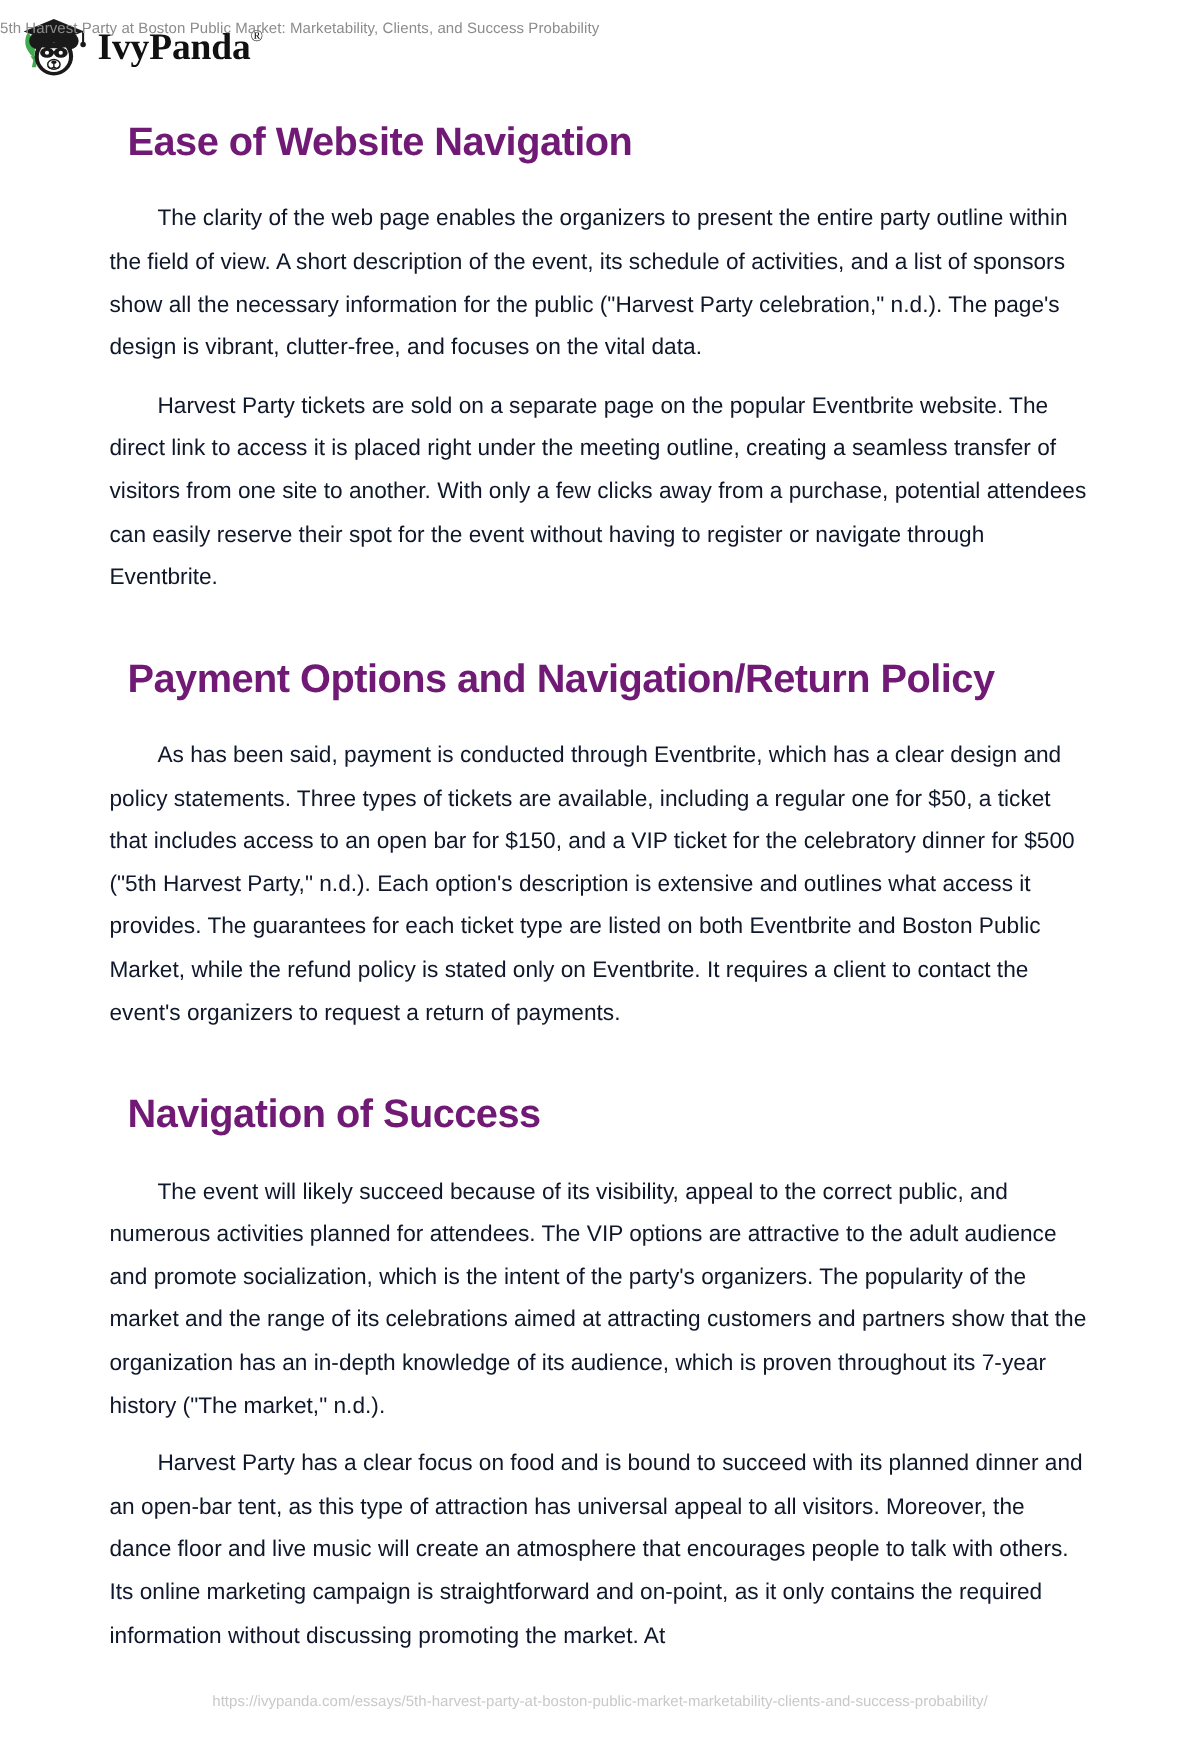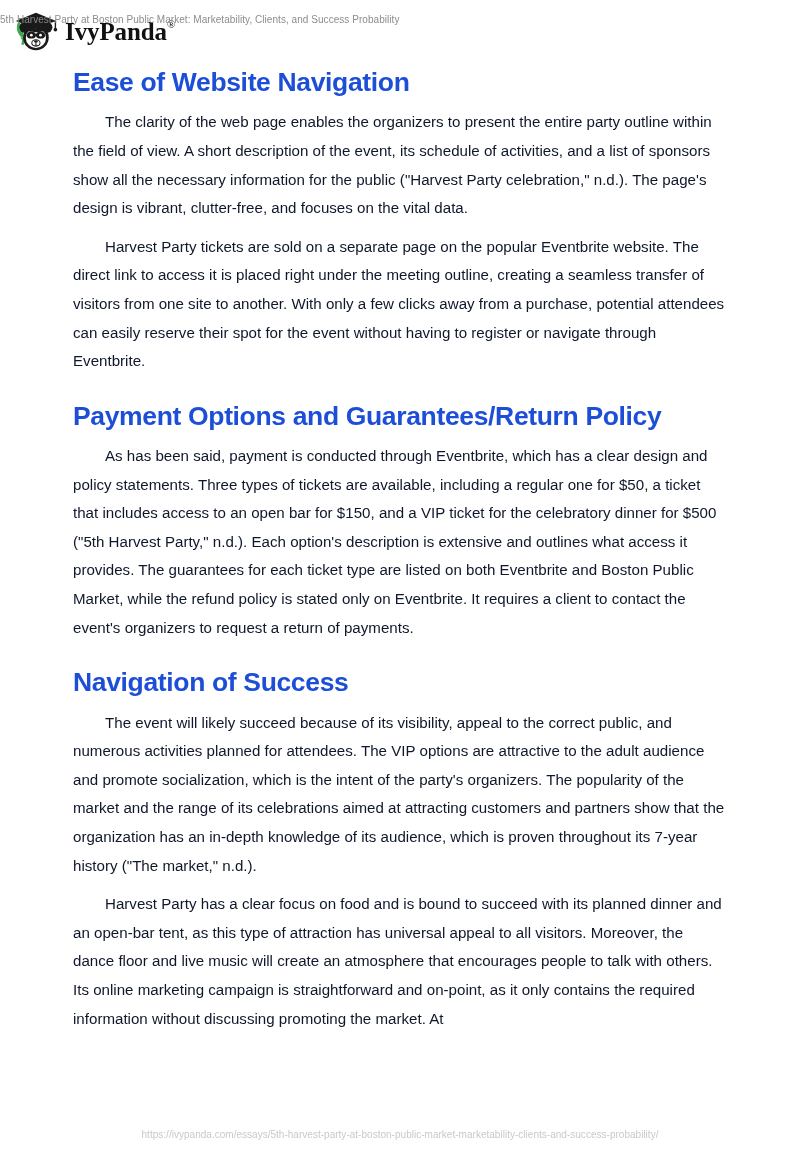--- a/index.html
+++ b/index.html
@@ -74,23 +74,23 @@
     position: absolute;
     left: 73px;
     top: 66px;
     width: 654px;
   }
 
   h2.section-heading {
     font-family: "Liberation Sans", sans-serif;
     font-size: 26.5px;
     font-weight: bold;
-    color: #1d4ed8;
+    color: #701a75;
     line-height: 1.26;
-    margin: 0;
+    margin: 12px;
     letter-spacing: -0.35px;
   }
   .heading-block { padding-top: 14px; padding-bottom: 9px; }
   .heading-block.first { padding-top: 0; }
 
   p.body-par {
     font-size: 15.1px;
     line-height: 28.6px;
     color: #0f172a;
     margin: 0 0 10px 0;
@@ -170,21 +170,21 @@
 
 <main class="doc">
 
   <div class="heading-block first">
     <h2 class="section-heading">Ease of Website Navigation</h2>
   </div>
   <p class="body-par">The clarity of the web page enables the organizers to present the entire party outline within the field of view. A short description of the event, its schedule of activities, and a list of sponsors show all the necessary information for the public ("Harvest Party celebration," n.d.). The page's design is vibrant, clutter-free, and focuses on the vital data.</p>
   <p class="body-par">Harvest Party tickets are sold on a separate page on the popular Eventbrite website. The direct link to access it is placed right under the meeting outline, creating a seamless transfer of visitors from one site to another. With only a few clicks away from a purchase, potential attendees can easily reserve their spot for the event without having to register or navigate through Eventbrite.</p>
 
   <div class="heading-block">
-    <h2 class="section-heading">Payment Options and Guarantees/Return Policy</h2>
+    <h2 class="section-heading">Payment Options and Navigation/Return Policy</h2>
   </div>
   <p class="body-par">As has been said, payment is conducted through Eventbrite, which has a clear design and policy statements. Three types of tickets are available, including a regular one for $50, a ticket that includes access to an open bar for $150, and a VIP ticket for the celebratory dinner for $500 ("5th Harvest Party," n.d.). Each option's description is extensive and outlines what access it provides. The guarantees for each ticket type are listed on both Eventbrite and Boston Public Market, while the refund policy is stated only on Eventbrite. It requires a client to contact the event's organizers to request a return of payments.</p>
 
   <div class="heading-block">
     <h2 class="section-heading">Navigation of Success</h2>
   </div>
   <p class="body-par">The event will likely succeed because of its visibility, appeal to the correct public, and numerous activities planned for attendees. The VIP options are attractive to the adult audience and promote socialization, which is the intent of the party's organizers. The popularity of the market and the range of its celebrations aimed at attracting customers and partners show that the organization has an in-depth knowledge of its audience, which is proven throughout its 7-year history ("The market," n.d.).</p>
   <p class="body-par">Harvest Party has a clear focus on food and is bound to succeed with its planned dinner and an open-bar tent, as this type of attraction has universal appeal to all visitors. Moreover, the dance floor and live music will create an atmosphere that encourages people to talk with others. Its online marketing campaign is straightforward and on-point, as it only contains the required information without discussing promoting the market. At</p>
 
 </main>

